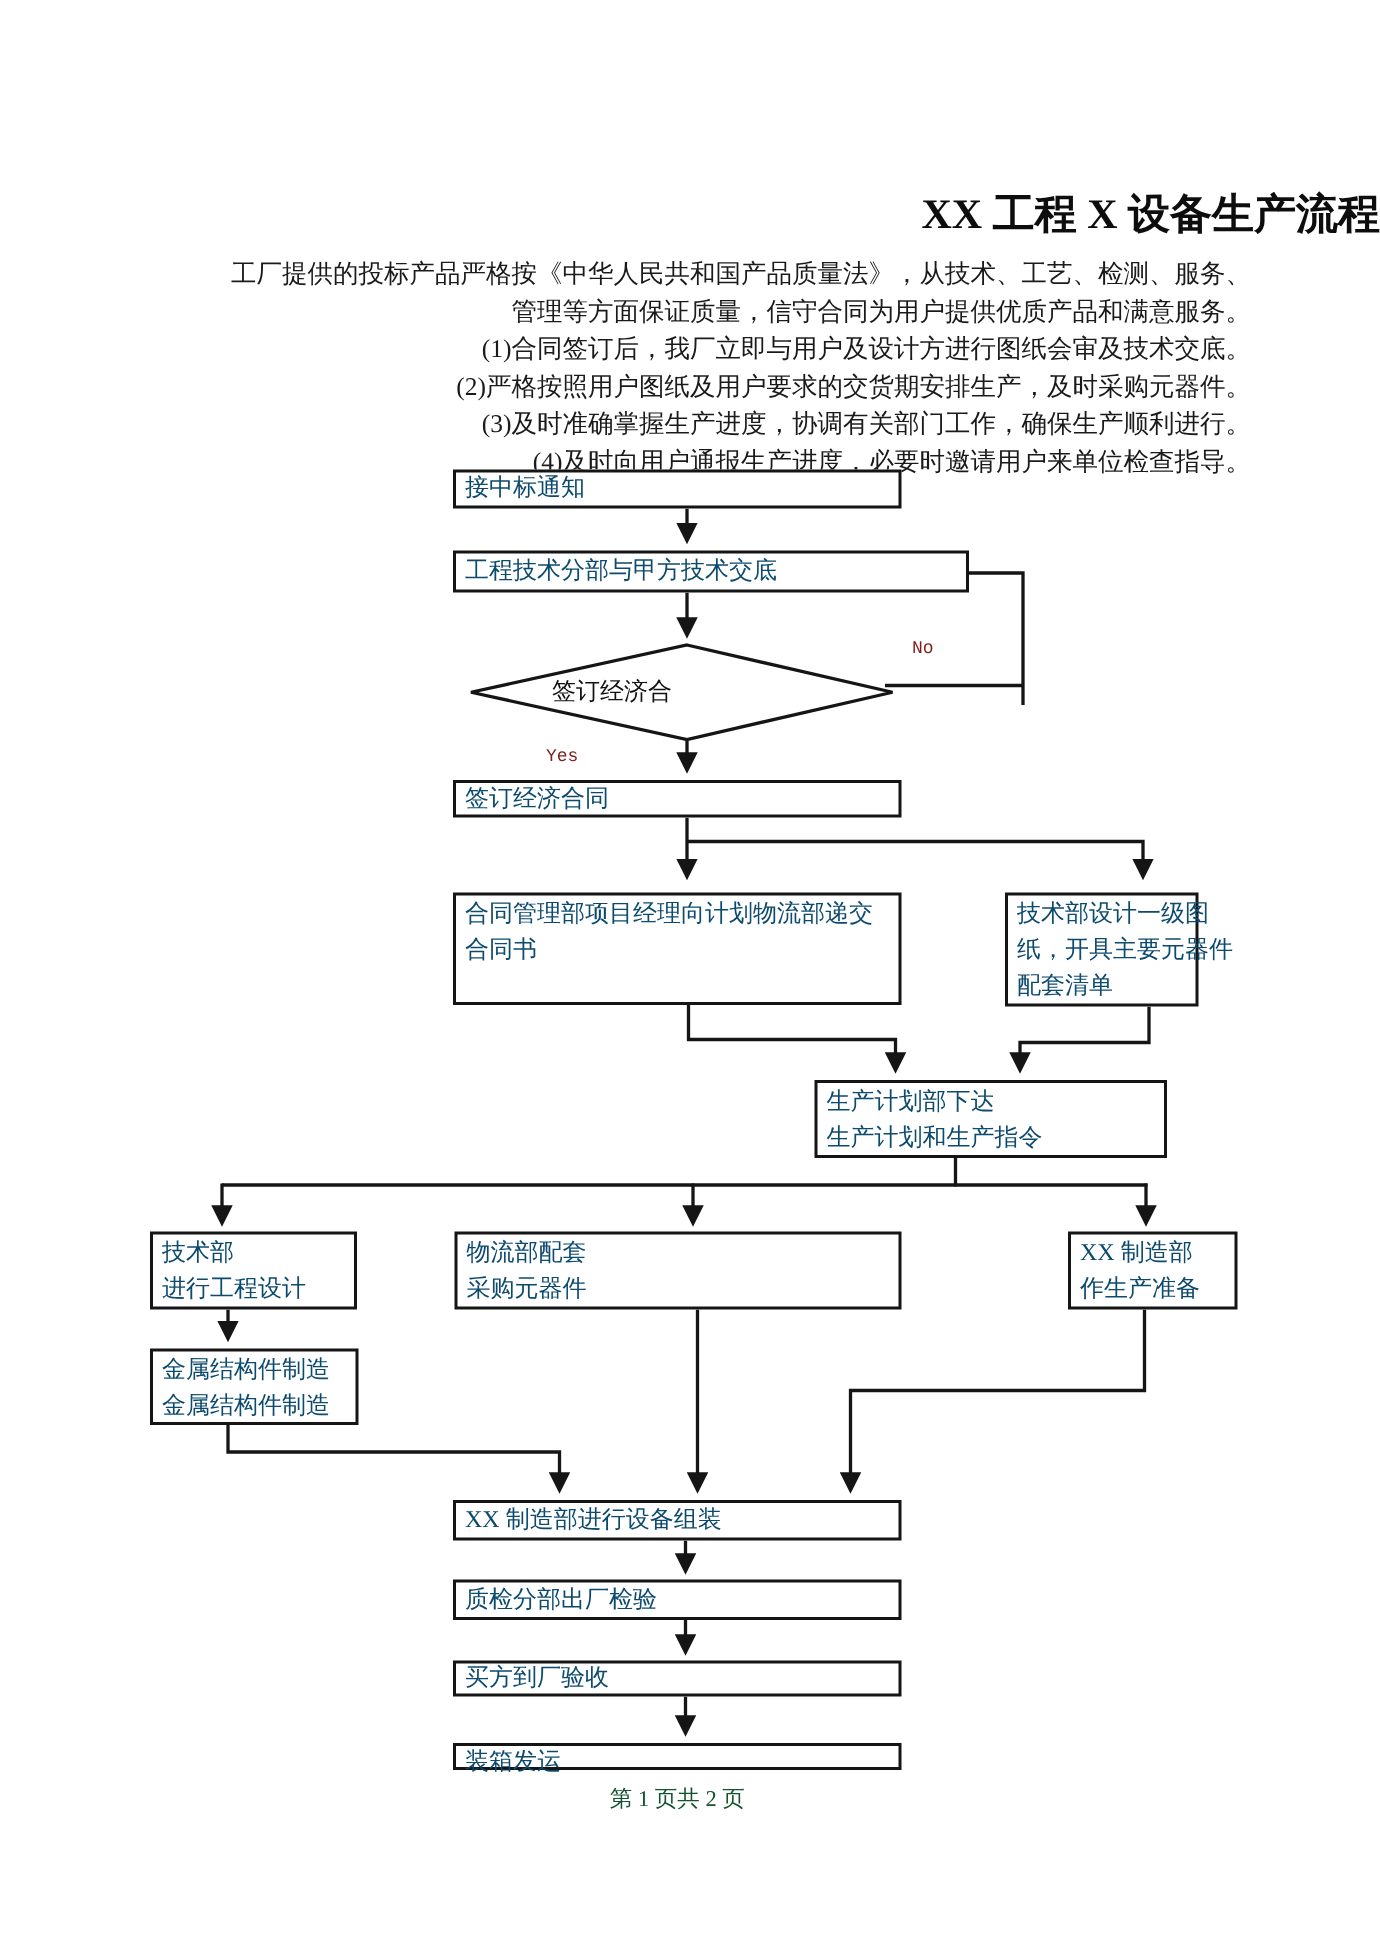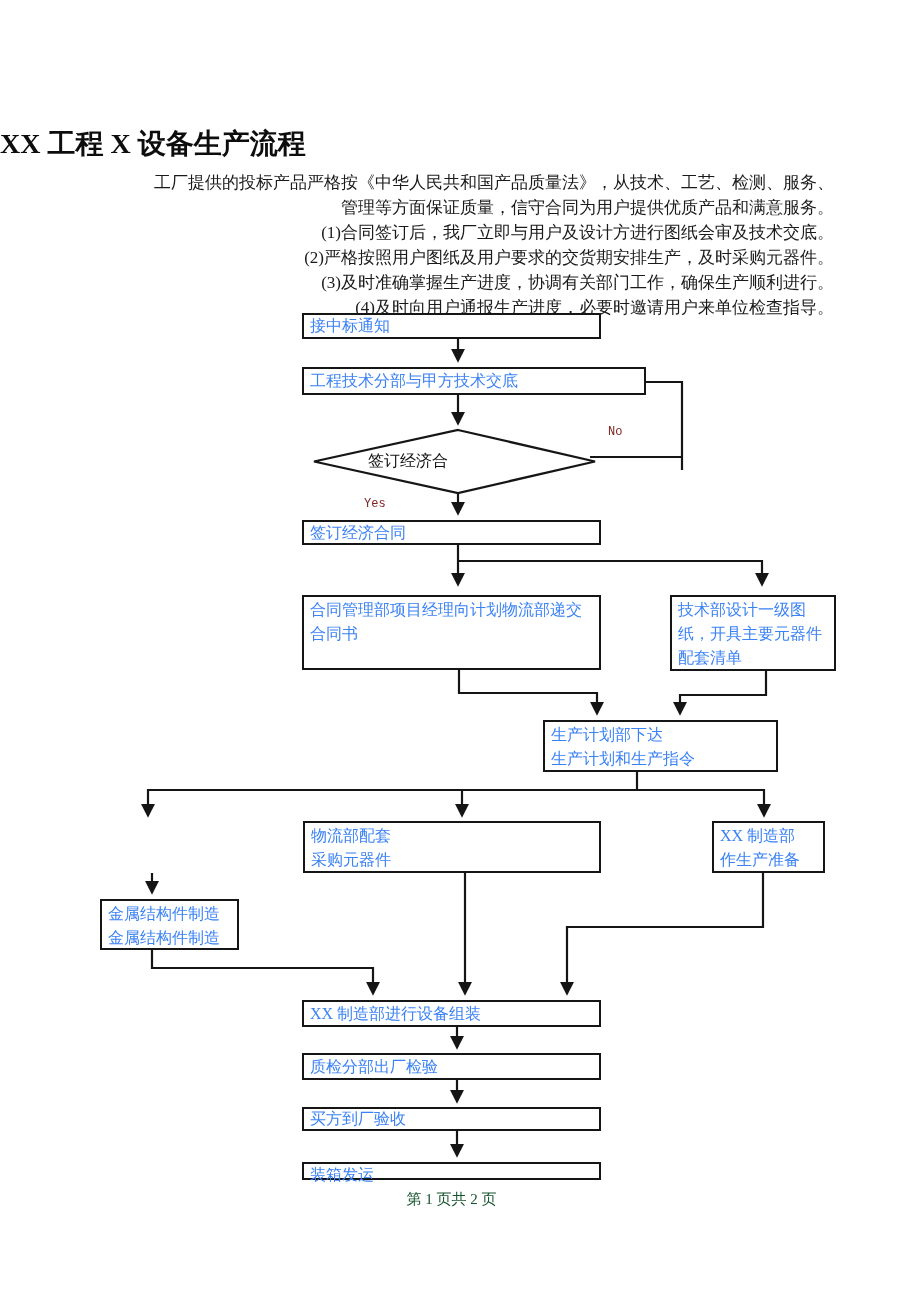--- a/index.html
+++ b/index.html
@@ -3,28 +3,28 @@
 <meta charset="utf-8">
 <style>
   html,body{margin:0;padding:0;background:#ffffff;}
   .page{
     position:relative;width:920px;height:1301px;background:#ffffff;
     font-family:"Liberation Serif","DejaVu Serif",serif;color:#141414;overflow:hidden;
   }
   .overlay{position:absolute;left:0;top:0;width:920px;height:1301px;pointer-events:none;}
   .title{
     position:absolute;left:0;top:128px;width:920px;margin:0;
-    text-align:left;font-size:28px;line-height:32px;font-weight:bold;color:#0d0d0d;
+    text-align:right;font-size:28px;line-height:32px;font-weight:bold;color:#0d0d0d;
   }
   .para{position:absolute;left:100px;top:170px;width:734px;font-size:17px;line-height:25px;color:#1a1a1a;}
   .pline{white-space:nowrap;text-align:right;}
   .indent{text-indent:46px;}
   .box{
     position:absolute;box-sizing:border-box;background:#ffffff;border:2px solid #151515;
-    padding:0 6px;font-size:16px;line-height:22px;color:#3b82f6;white-space:nowrap;z-index:2;
+    padding:0 6px;font-size:16px;line-height:22px;color:#0c4a6e;white-space:nowrap;z-index:2;
   }
   .ml{line-height:24px;padding-top:1px;}
   .bl{display:block;}
   .branch-label{
     position:absolute;font-family:Liberation Mono, monospace;
     font-size:12px;color:#7f1d1d;z-index:3;
   }
   .diamond-label{
     position:absolute;left:368px;top:451px;width:195px;text-align:left;
     font-size:16px;color:#111;z-index:3;
@@ -96,31 +96,35 @@
 
   <div class="box" style="left:302px;top:520px;width:299px;height:25px;line-height:21px">
     <span class="bl">签订经济合同</span>
   </div>
 
   <div class="box ml" style="left:302px;top:595px;width:299px;height:75px">
     <span class="bl">合同管理部项目经理向计划物流部递交</span>
     <span class="bl">合同书</span>
   </div>
 
-  <div class="box ml" style="left:670px;top:595px;width:166px;height:76px">
+  <div class="box ml" style="left:670px;top:595px;width:129px;height:76px">
     <span class="bl">技术部设计一级图</span>
     <span class="bl">纸，开具主要元器件</span>
     <span class="bl">配套清单</span>
   </div>
 
   <div class="box ml" style="left:543px;top:720px;width:235px;height:52px">
     <span class="bl">生产计划部下达</span>
     <span class="bl">生产计划和生产指令</span>
   </div>
 
+  <div class="box ml" style="left:100px;top:821px;width:138px;height:52px">
+    <span class="bl">技术部</span>
+    <span class="bl">进行工程设计</span>
+  </div>
 
   <div class="box ml" style="left:303px;top:821px;width:298px;height:52px">
     <span class="bl">物流部配套</span>
     <span class="bl">采购元器件</span>
   </div>
 
   <div class="box ml" style="left:712px;top:821px;width:113px;height:52px">
     <span class="bl">XX 制造部</span>
     <span class="bl">作生产准备</span>
   </div>

